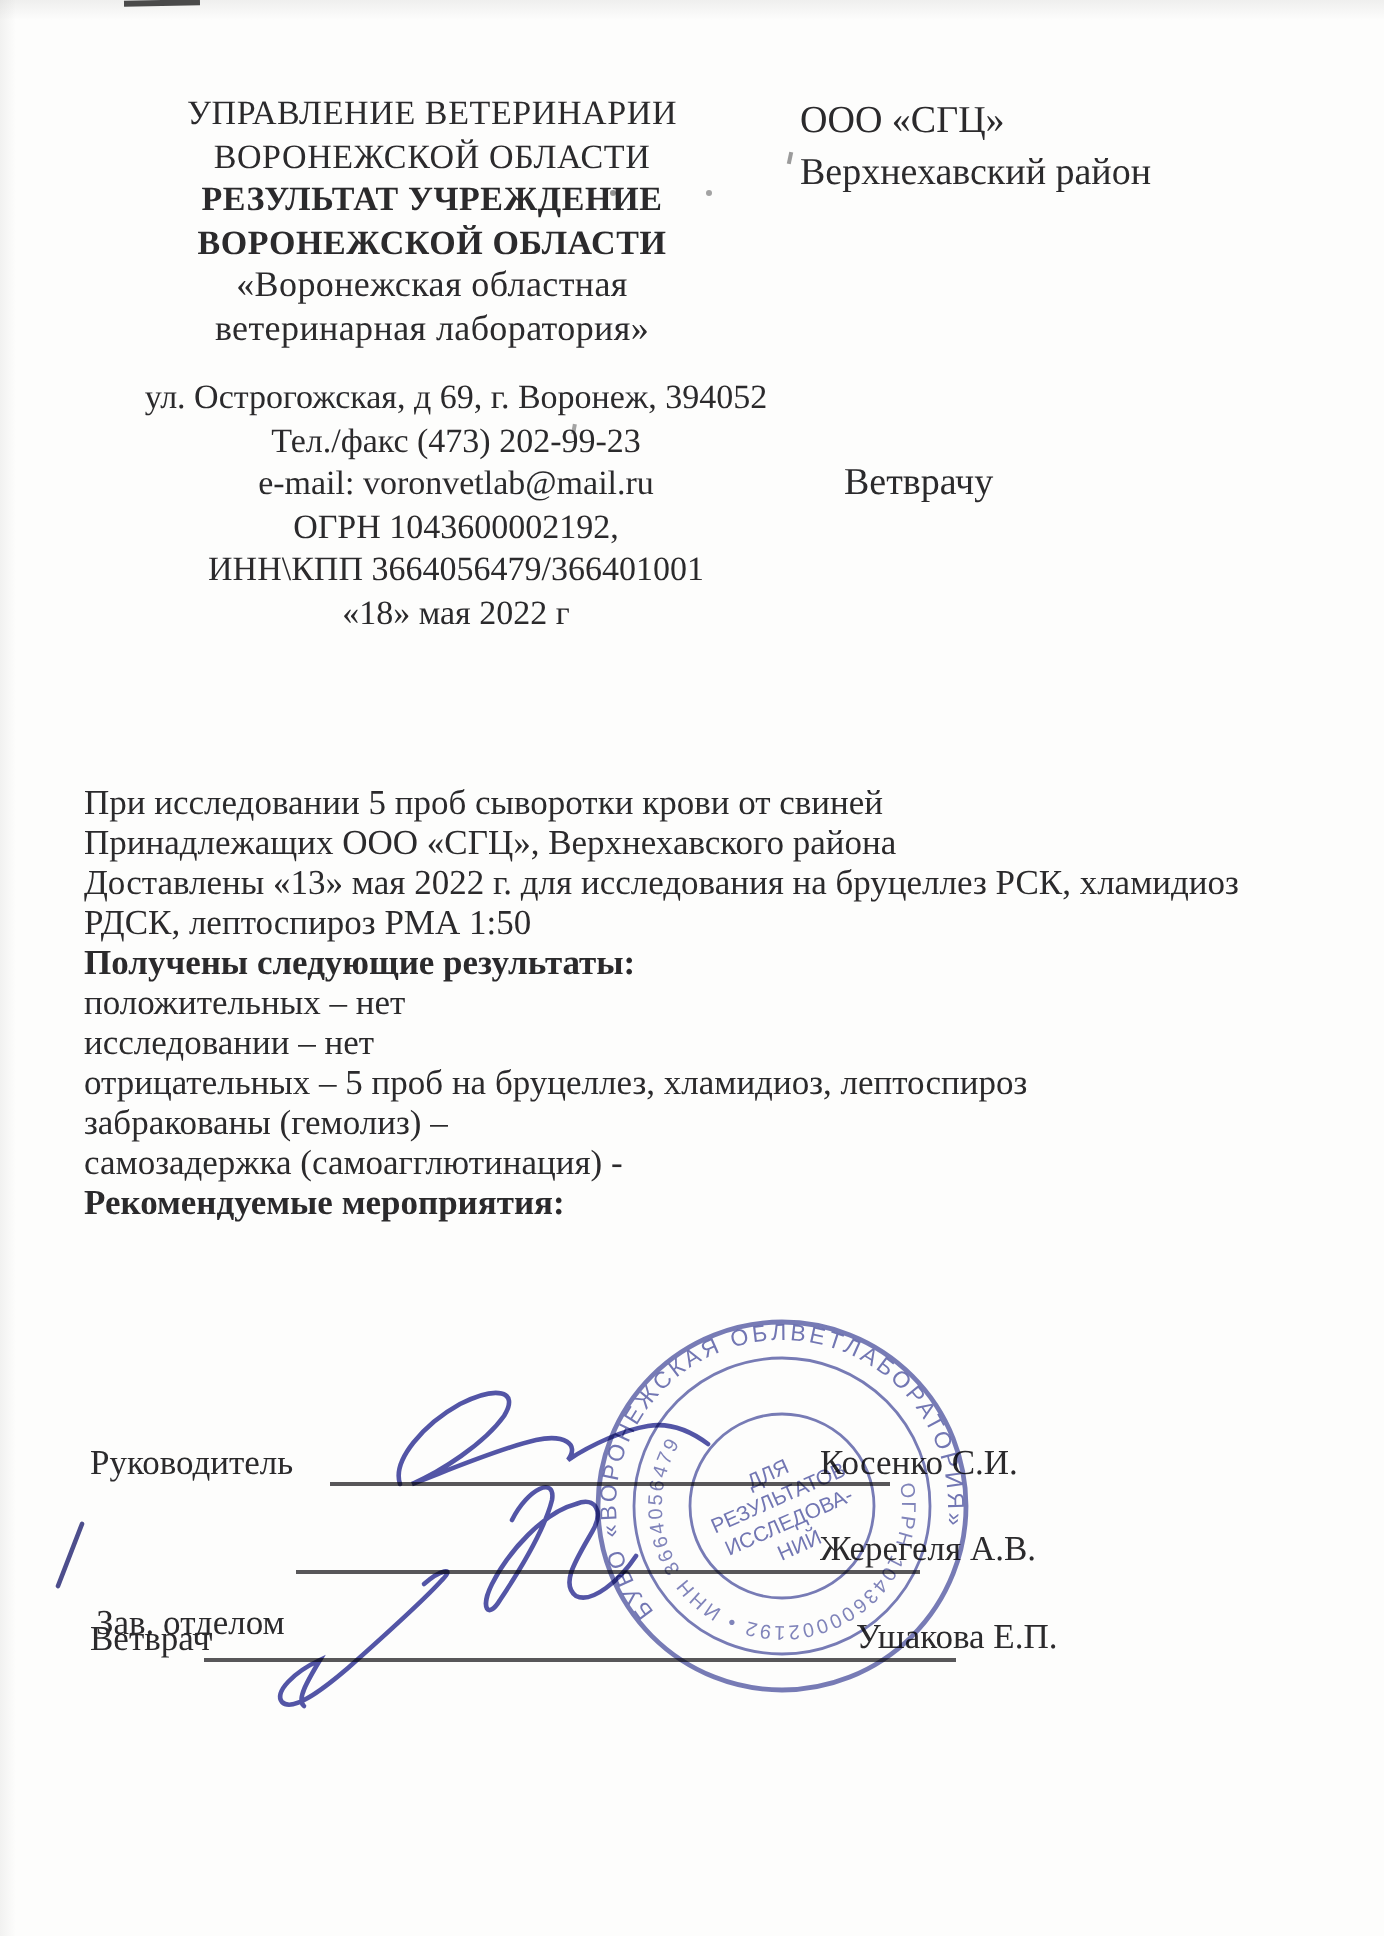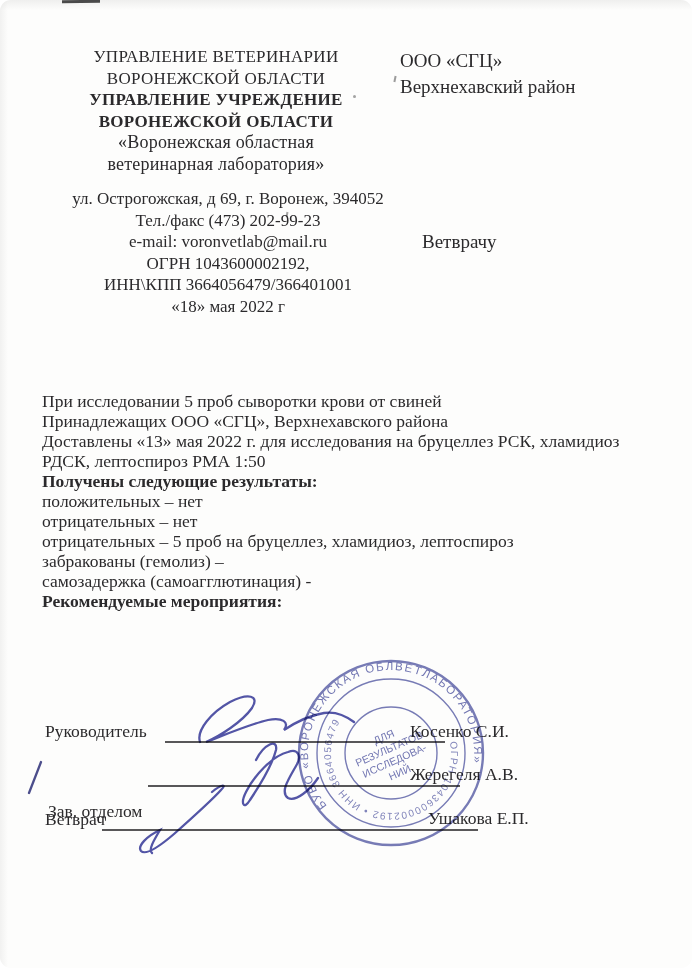--- a/index.html
+++ b/index.html
@@ -4,21 +4,20 @@
 <style>
   html,body{margin:0;padding:0;}
   body{background:#ffffff;}
   .page{
     position:relative;
     width:692px;height:968px;
     overflow:hidden;
     background:#fdfdfc;
     font-family:"Liberation Serif", serif;
     color:#2b2a2c;
-    border-radius:11px;
   }
   .abs{position:absolute;}
   .bold{font-weight:bold;}
   
   .org-block{
     left:55px;top:46px;width:322px;
     font-size:17px;line-height:21.5px;
     letter-spacing:.3px;text-align:center;
   }
   .org-block .big{font-size:18px;letter-spacing:.2px;}
@@ -80,21 +79,21 @@
   <div class="abs shade-left"></div>
   <div class="artifact" style="left:62px;top:0;width:38px;height:3px;transform:rotate(-1deg);"></div>
   <div class="artifact" style="left:305px;top:95px;width:3px;height:3px;opacity:.6;border-radius:50%;"></div>
   <div class="artifact" style="left:353px;top:95px;width:3px;height:3px;opacity:.5;border-radius:50%;"></div>
   <div class="artifact" style="left:394px;top:76px;width:2px;height:6px;opacity:.55;transform:rotate(12deg);"></div>
   <div class="artifact" style="left:286px;top:212px;width:2px;height:5px;opacity:.5;transform:rotate(10deg);"></div>
 
   <div class="abs org-block">
     <div>УПРАВЛЕНИЕ ВЕТЕРИНАРИИ</div>
     <div>ВОРОНЕЖСКОЙ ОБЛАСТИ</div>
-    <div class="bold">УПРАВЛЕНИЕ УЧРЕЖДЕНИЕ</div>
+    <div class="bold">РЕЗУЛЬТАТ УЧРЕЖДЕНИЕ</div>
     <div class="bold">ВОРОНЕЖСКОЙ ОБЛАСТИ</div>
     <div class="big">«Воронежская областная</div>
     <div class="big">ветеринарная лаборатория»</div>
   </div>
 
   <div class="abs recipient-block">
     <div>ООО «СГЦ»</div>
     <div>Верхнехавский район</div>
   </div>
 
@@ -110,21 +109,21 @@
   <div class="abs addressee">Ветврачу</div>
 
 
   <div class="abs body-text">
     <div>При исследовании 5 проб сыворотки крови от свиней</div>
     <div class="mt6">Принадлежащих ООО «СГЦ», Верхнехавского района</div>
     <div class="mt6">Доставлены «13» мая 2022 г. для исследования на бруцеллез РСК, хламидиоз</div>
     <div class="mt5">РДСК, лептоспироз РМА 1:50</div>
     <div class="mt8 bold">Получены следующие результаты:</div>
     <div class="mt5">положительных – нет</div>
-    <div class="mt11">отрицательных – нет</div>
+    <div class="mt11">исследовании – нет</div>
     <div class="mt12">отрицательных – 5 проб на бруцеллез, хламидиоз, лептоспироз</div>
     <div class="mt13">забракованы (гемолиз) –</div>
     <div class="mt12">самозадержка (самоагглютинация) -</div>
     <div class="mt11 bold">Рекомендуемые мероприятия:</div>
   </div>
 
   <div class="abs sig-label" style="left:45px;top:721px;">Руководитель</div>
   <div class="abs sig-line" style="left:165px;top:741px;width:280px;"></div>
   <div class="abs sig-name" style="left:410px;top:721px;">Косенко С.И.</div>
 

